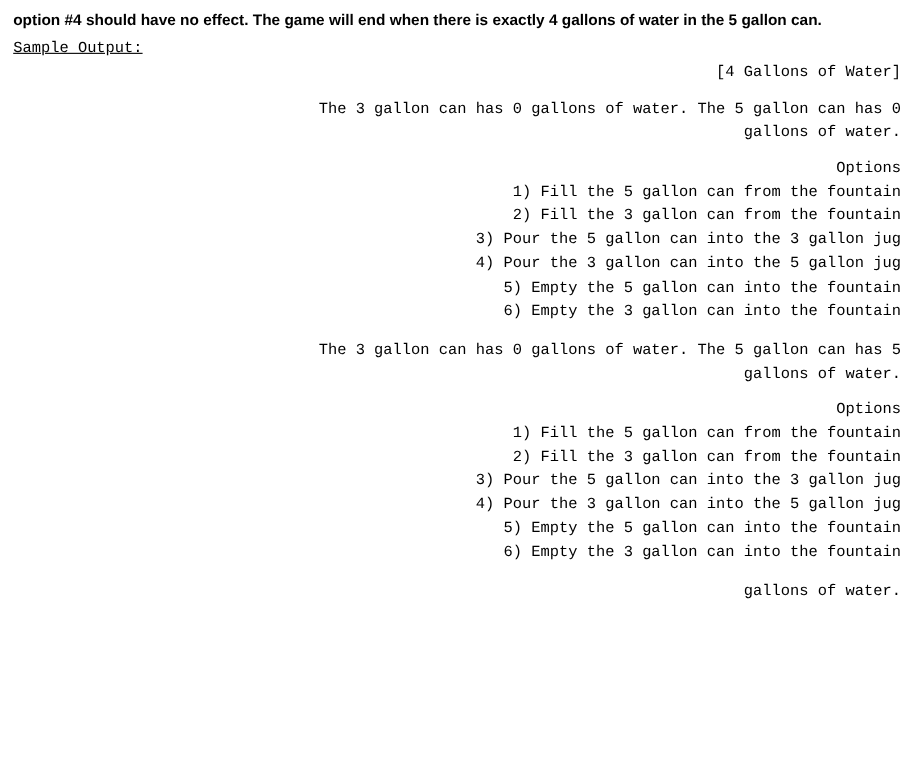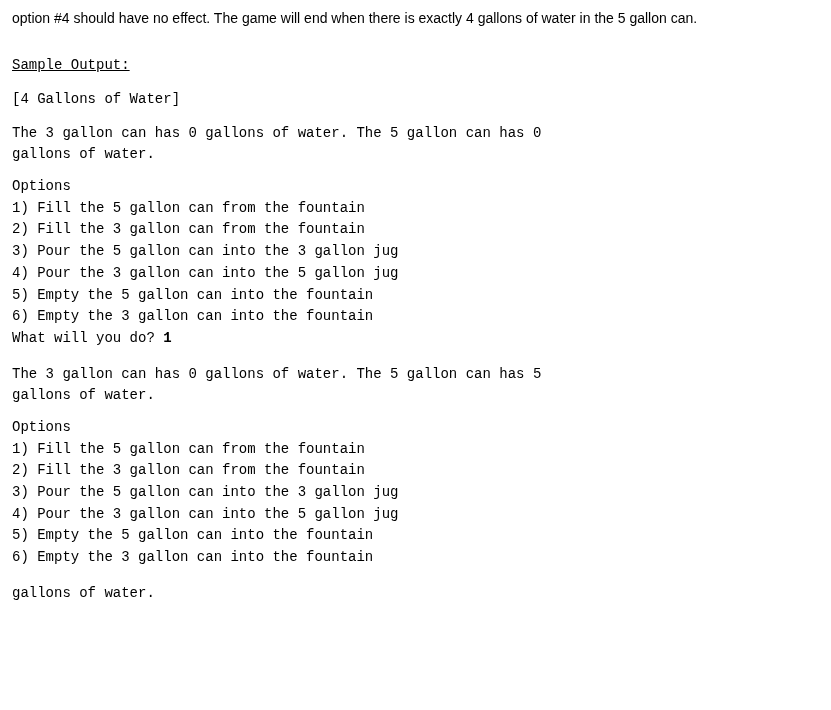--- a/index.html
+++ b/index.html
@@ -13,33 +13,35 @@
       font-size: 14px;
       color: #000000;
       padding: 8px 12px;
       width: 831px;
       min-height: 710px;
     }
     .intro-text {
       font-family: Arial, Helvetica, sans-serif;
       font-size: 14px;
       line-height: 1.5;
-      margin-bottom: 28px;
+      margin-bottom: 7px;
+      font-weight: bold;
     }
     .section-label {
       font-family: 'Courier New', Courier, monospace;
       font-size: 14px;
       text-decoration: underline;
-      margin-bottom: 16px;
+      margin-bottom: 4px;
     }
     .mono-block {
       font-family: 'Courier New', Courier, monospace;
       font-size: 14px;
       line-height: 1.55;
       white-space: pre;
+      text-align: right;
     }
     .bold-choice {
       font-weight: bold;
     }
     .block-separator {
       margin-bottom: 12px;
     }
   </style>
 </head>
 <body>
@@ -56,21 +58,20 @@
       <div class="mono-block">The 3 gallon can has 0 gallons of water. The 5 gallon can has 0</div>
       <div class="mono-block">gallons of water.</div>
       <div style="height: 10px;"></div>
       <div class="mono-block">Options</div>
       <div class="mono-block">1) Fill the 5 gallon can from the fountain</div>
       <div class="mono-block">2) Fill the 3 gallon can from the fountain</div>
       <div class="mono-block">3) Pour the 5 gallon can into the 3 gallon jug</div>
       <div class="mono-block">4) Pour the 3 gallon can into the 5 gallon jug</div>
       <div class="mono-block">5) Empty the 5 gallon can into the fountain</div>
       <div class="mono-block">6) Empty the 3 gallon can into the fountain</div>
-      <div class="mono-block"><span>What will you do? </span><span class="bold-choice">1</span></div>
     </div>
     <div style="margin-bottom: 14px;">
       <div class="mono-block">The 3 gallon can has 0 gallons of water. The 5 gallon can has 5</div>
       <div class="mono-block">gallons of water.</div>
       <div style="height: 10px;"></div>
       <div class="mono-block">Options</div>
       <div class="mono-block">1) Fill the 5 gallon can from the fountain</div>
       <div class="mono-block">2) Fill the 3 gallon can from the fountain</div>
       <div class="mono-block">3) Pour the 5 gallon can into the 3 gallon jug</div>
       <div class="mono-block">4) Pour the 3 gallon can into the 5 gallon jug</div>

